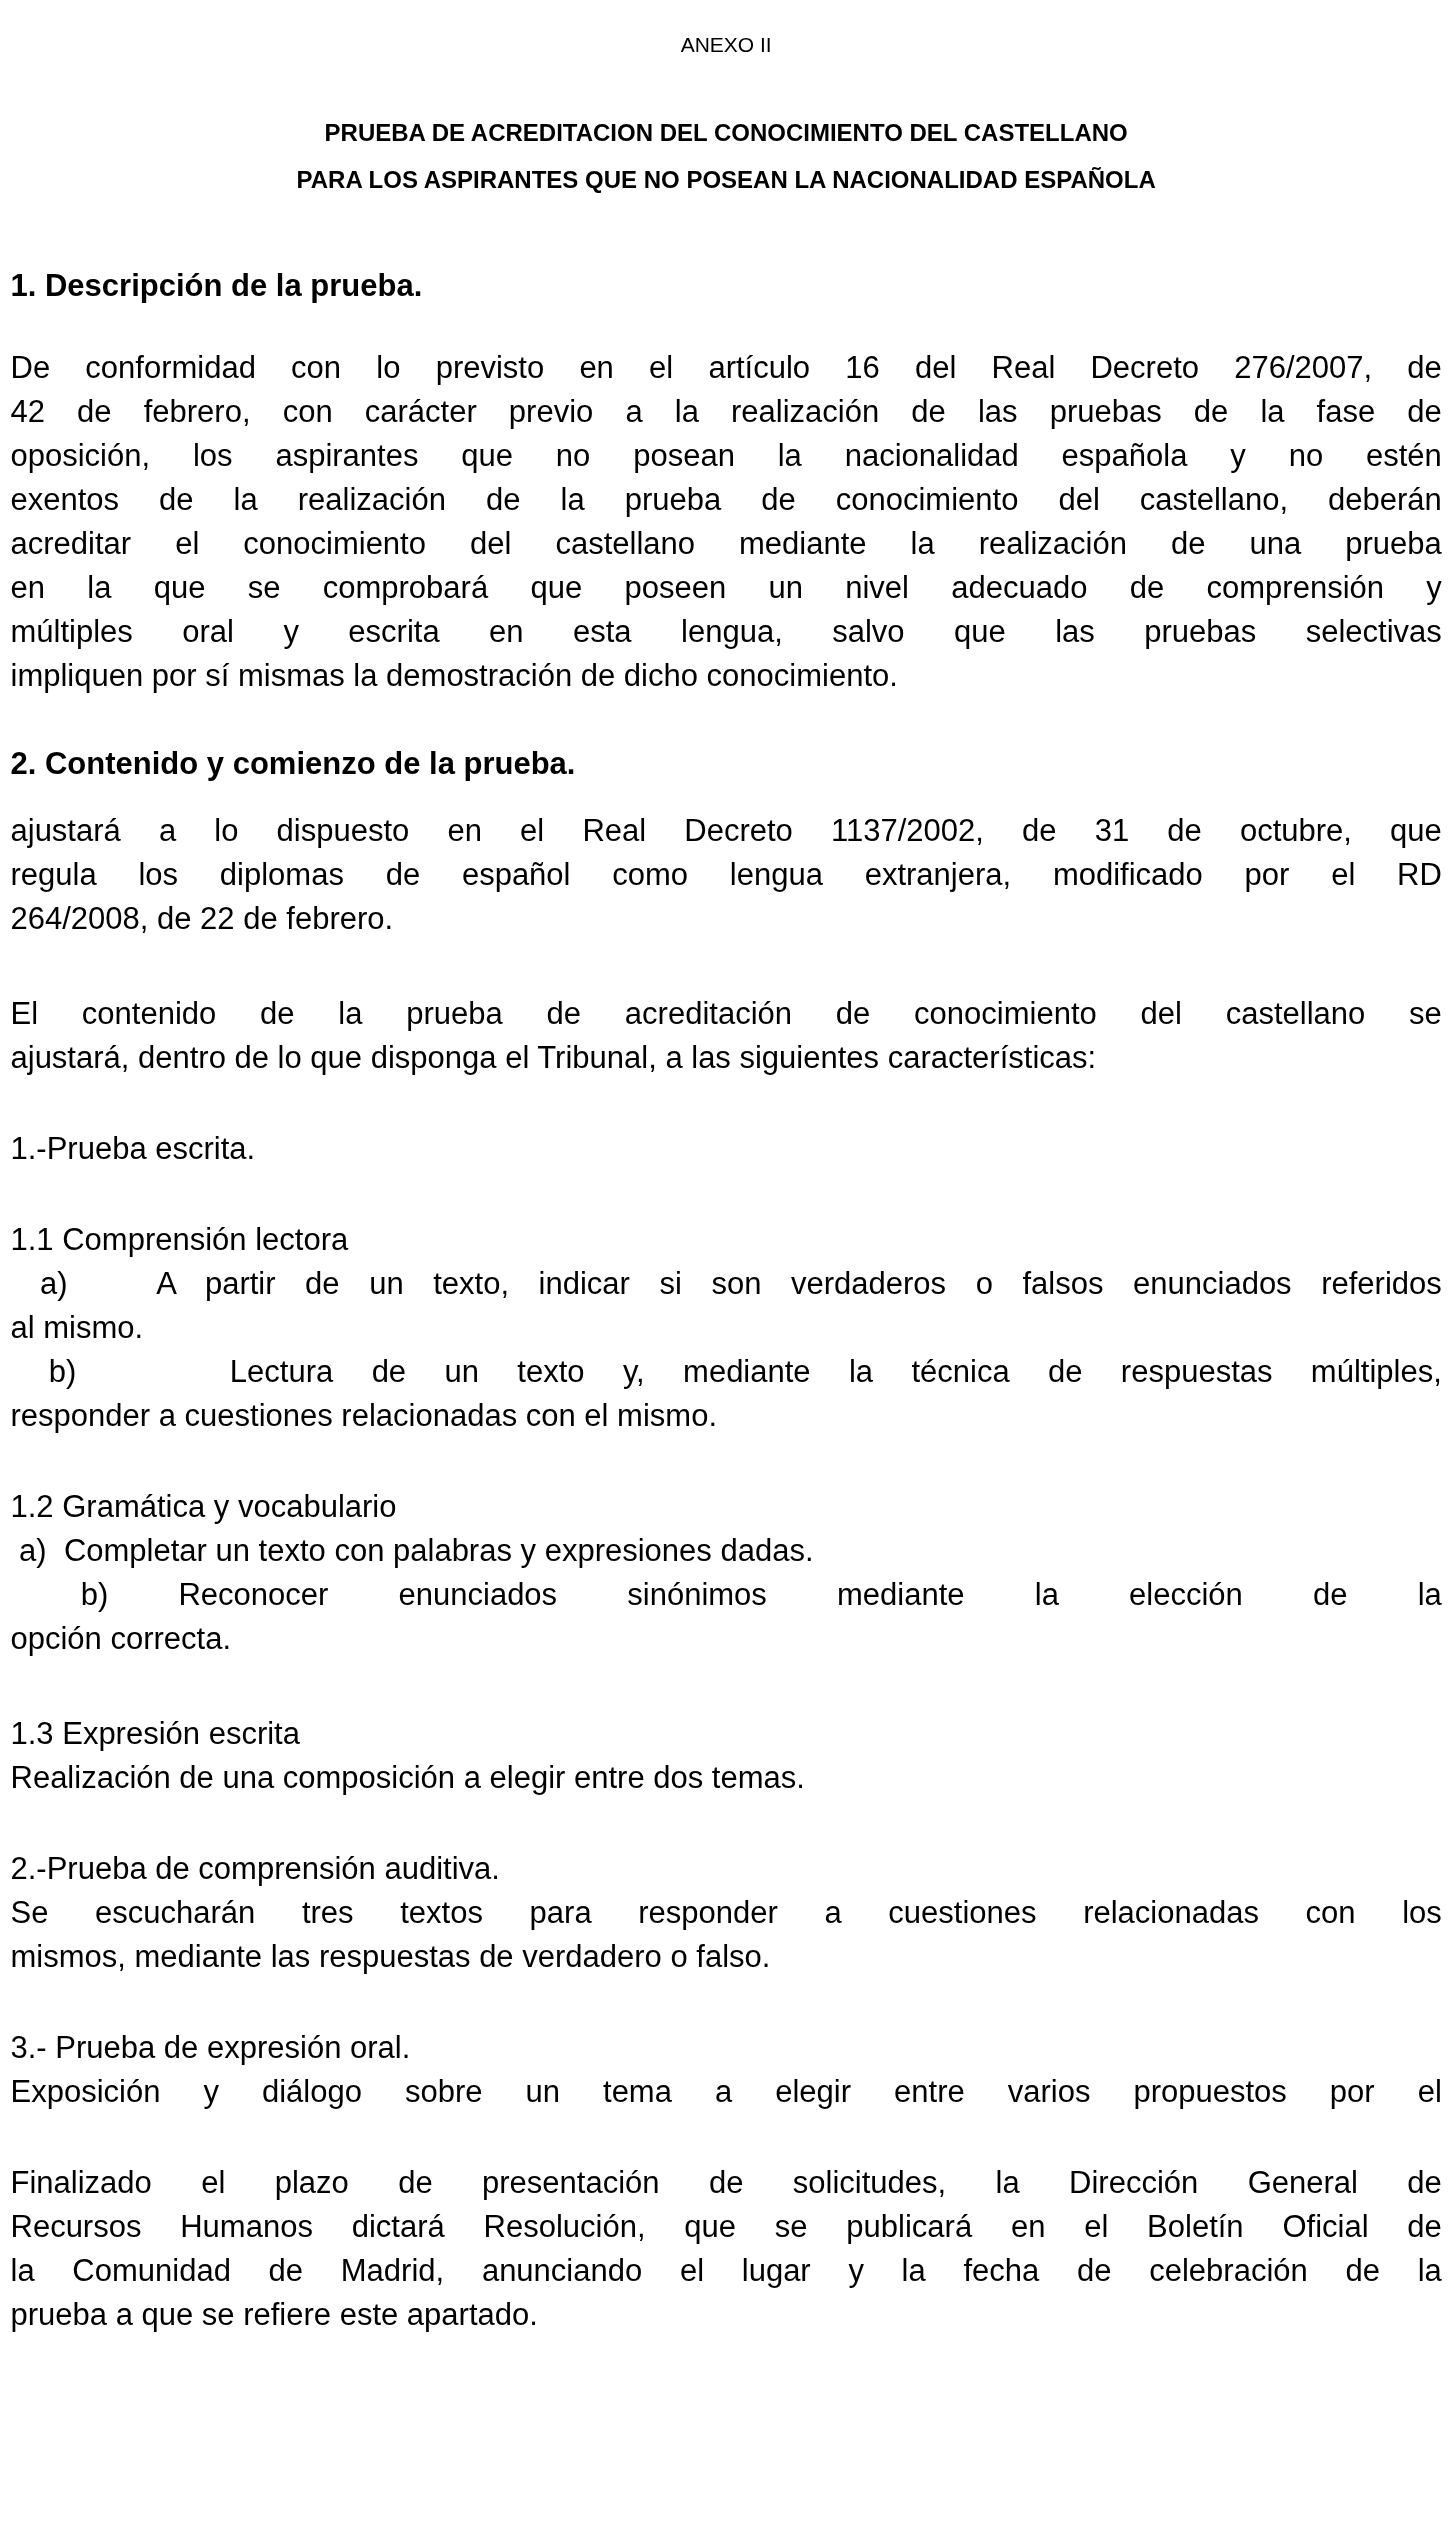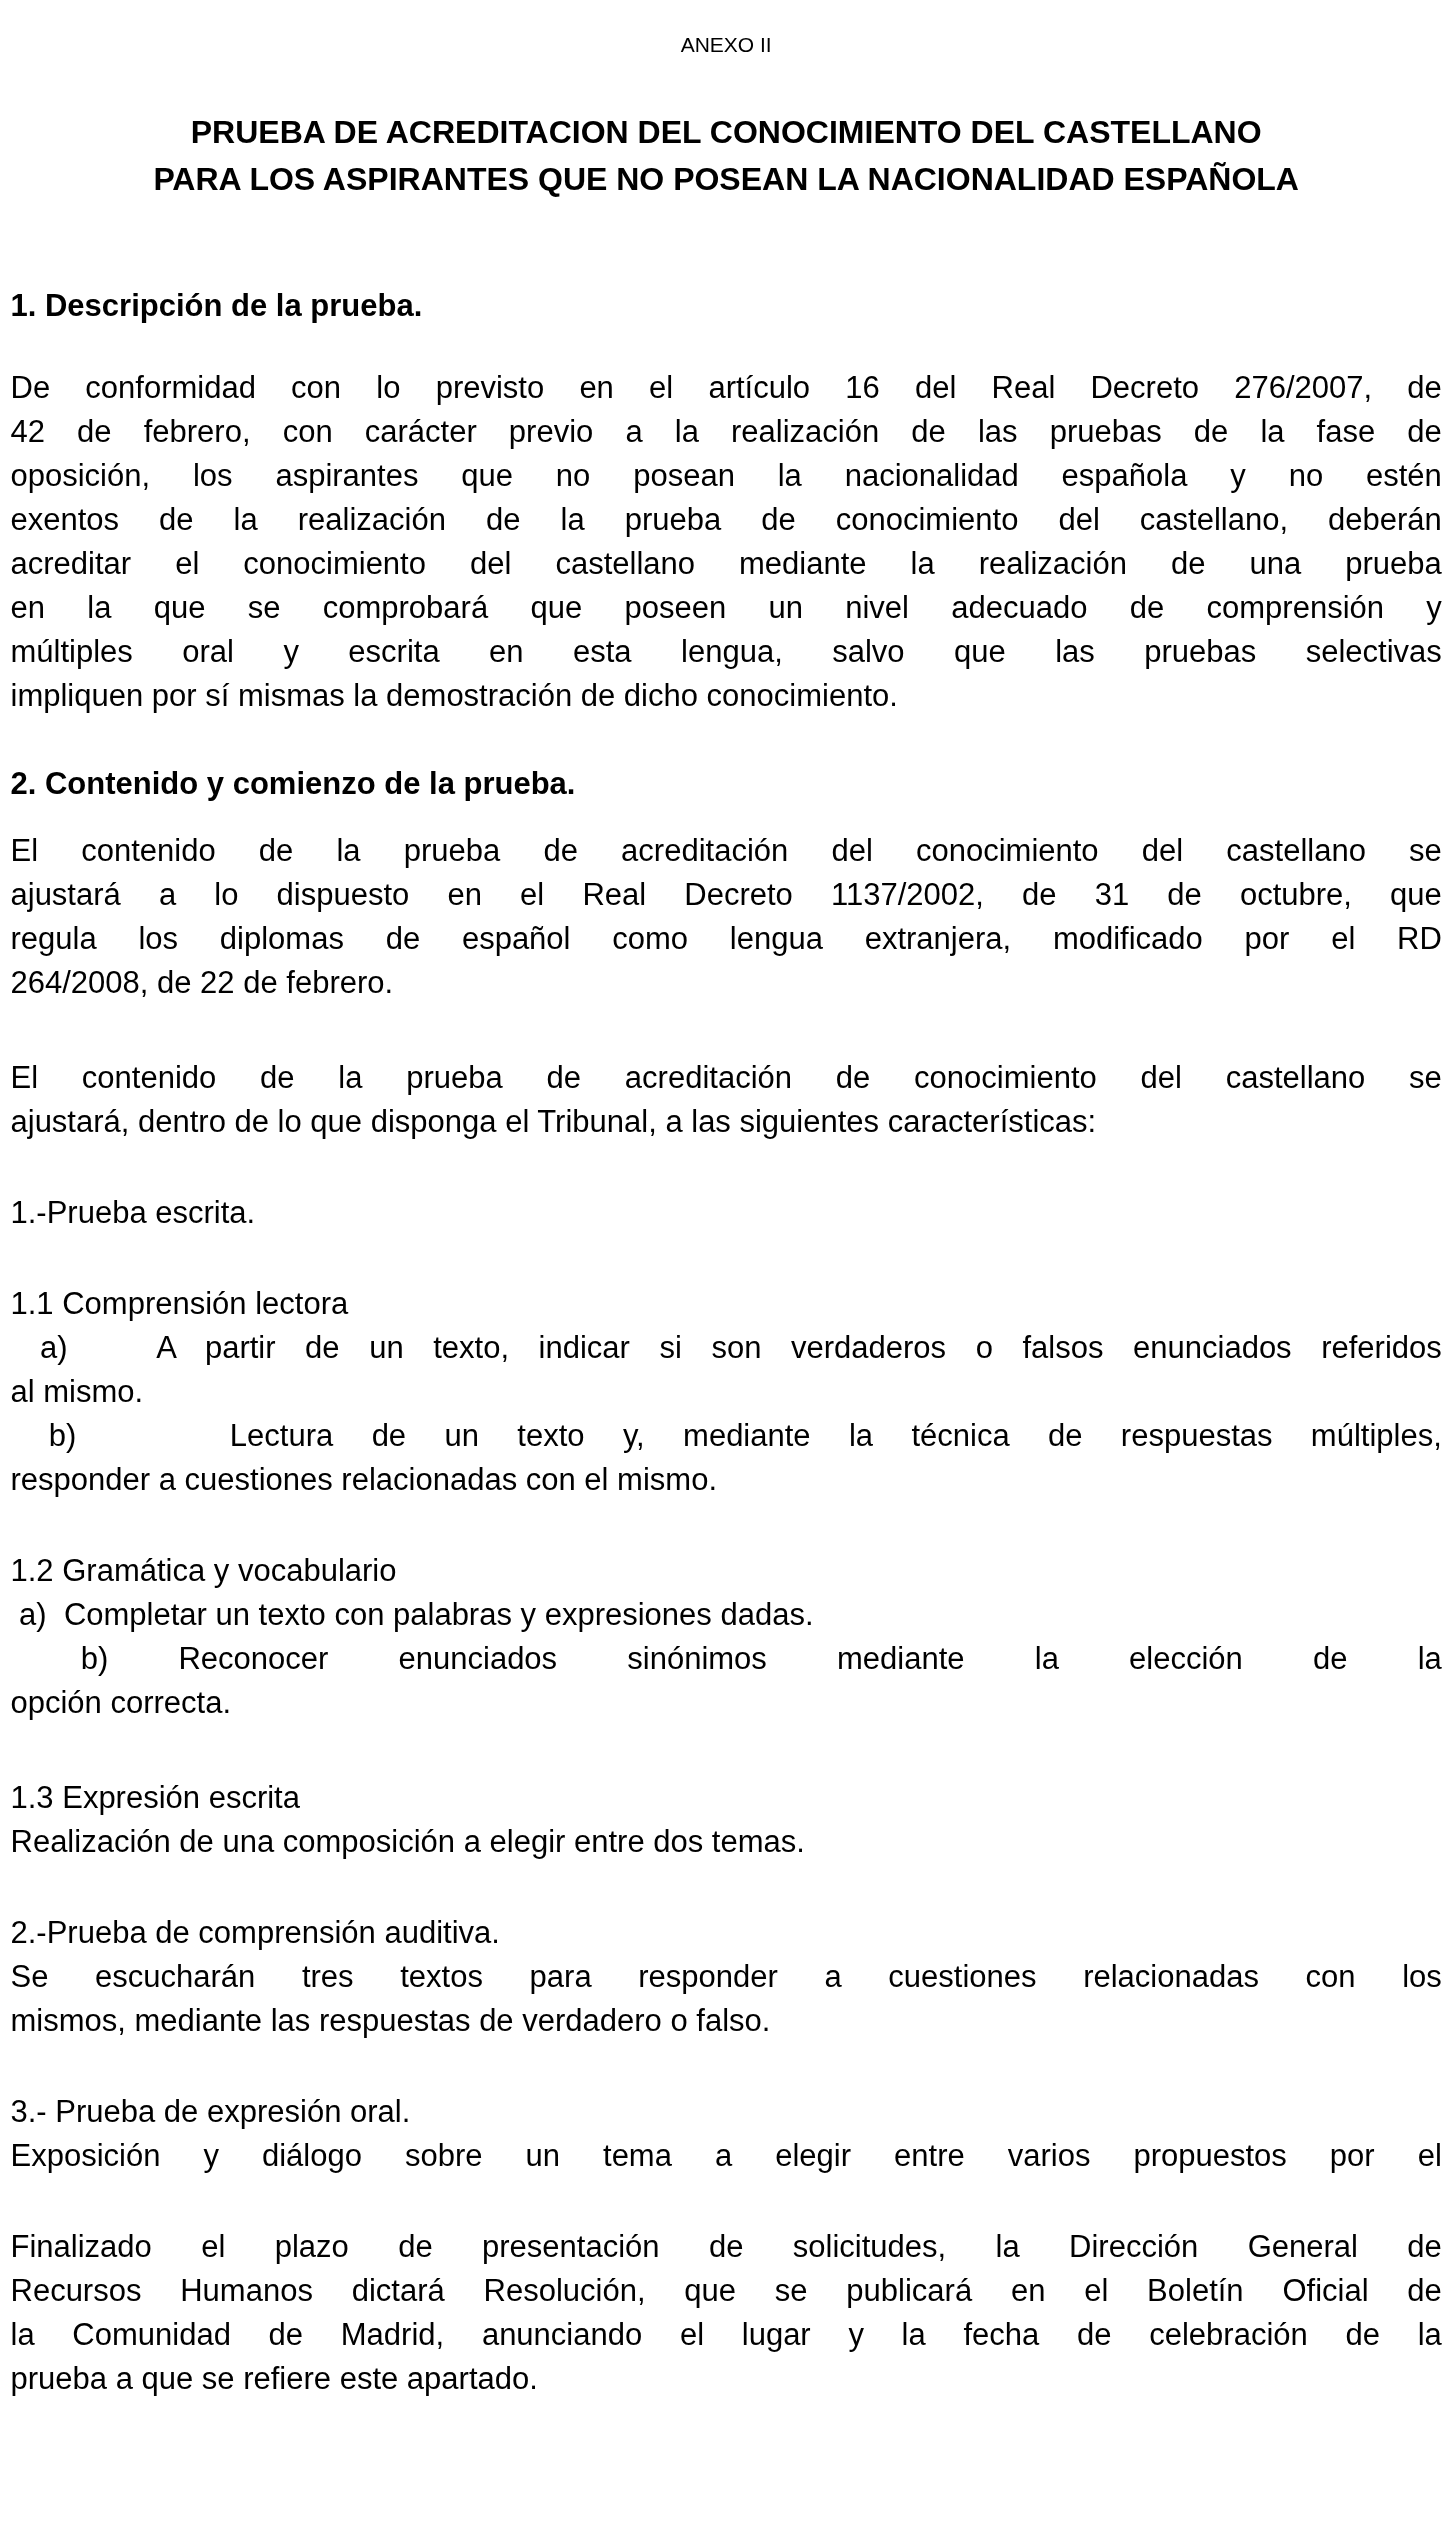--- a/index.html
+++ b/index.html
@@ -14,25 +14,25 @@
     line-height: 44px;
   }
   .page { padding: 23px 12.2px 0 10.5px; }
 
   .annex {
     font-size: 21px;
     text-align: center;
     margin-bottom: 42px;
   }
   .doc-title {
-    font-size: 32px;
+    font-size: 24px;
     line-height: 47px;
     font-weight: 700;
     text-align: center;
-    margin-bottom: 81px;
+    margin-bottom: 61px;
   }
   .heading { font-weight: 700; }
 
   .mb-h1   { margin-bottom: 38px; }
   .mb-p1   { margin-bottom: 44px; }
   .mb-h2   { margin-bottom: 23px; }
   .mb-p2   { margin-bottom: 51px; }
   .block   { margin-bottom: 47px; }
   .mb-gram { margin-bottom: 51px; }
   .mt-final { margin-top: 31px; }
@@ -64,21 +64,20 @@
       <div class="line jl">exentos de la realización de la prueba de conocimiento del castellano, deberán</div>
       <div class="line jl">acreditar el conocimiento del castellano mediante la realización de una prueba</div>
       <div class="line jl">en la que se comprobará que poseen un nivel adecuado de comprensión y</div>
       <div class="line jl">múltiples oral y escrita en esta lengua, salvo que las pruebas selectivas</div>
       <div class="line">impliquen por sí mismas la demostración de dicho conocimiento.</div>
     </div>
 
   <div class="heading mb-h2">2. Contenido y comienzo de la prueba.</div>
 
   <div class="para mb-p2">
-      <div class="line jl">El contenido de la prueba de acreditación del conocimiento del castellano se</div>
       <div class="line jl">ajustará a lo dispuesto en el Real Decreto 1137/2002, de 31 de octubre, que</div>
       <div class="line jl">regula los diplomas de español como lengua extranjera, modificado por el RD</div>
       <div class="line">264/2008, de 22 de febrero.</div>
     </div>
 
   <div class="para block">
       <div class="line jl">El contenido de la prueba de acreditación de conocimiento del castellano se</div>
       <div class="line">ajustará, dentro de lo que disponga el Tribunal, a las siguientes características:</div>
     </div>
 

